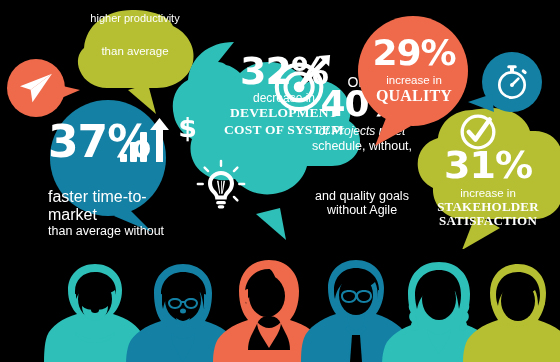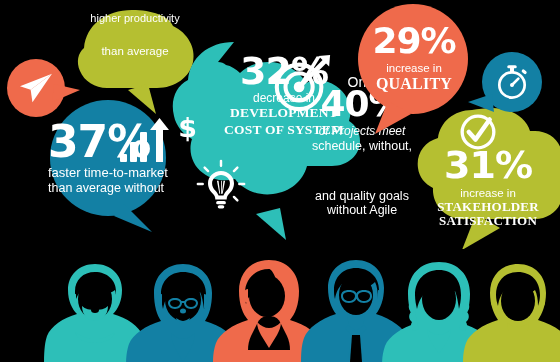--- a/index.html
+++ b/index.html
@@ -159,38 +159,38 @@
     <path fill="#2dbfb8" d="M29 36 L40 25 L45 30 L34 41z" opacity="0"></path>
   </svg>
 
   <div style="position:absolute;left:32px;top:100px;width:162px;height:135px;">
     <svg viewBox="0 0 162 135" width="162" height="135" style="position:absolute;left:0;top:0;">
       <circle cx="76" cy="58" r="58" fill="#1380a4"></circle>
       <path fill="#1380a4" d="M92 104l28 28 -38-16z"></path>
     </svg>
     <div class="bubble" style="left:0;top:0;width:162px;text-align:left;">
       <div class="pct" style="font-size:44px;padding-left:16px;padding-top:22px;">37%</div>
-      <div class="sub" style="font-size:13px;padding-left:16px;padding-top:4px;">faster time-to-market</div>
+      <div class="sub" style="font-size:16px;padding-left:16px;padding-top:4px;margin-top:22px;">faster time-to-market</div>
       <div class="sub" style="font-size:12.5px;padding-left:16px;">than average without</div>
     </div>
 
     <svg viewBox="0 0 76 54" width="76" height="54" style="position:absolute;left:88px;top:16px;">
       <g fill="#fff">
         <rect x="0" y="38" width="7" height="8" rx="1"></rect>
         <rect x="10" y="26" width="7" height="20" rx="1"></rect>
         <rect x="20" y="16" width="7" height="30" rx="1"></rect>
         <path d="M36 46V14h-6l9.5-12 9.5 12h-6v32z"></path>
       </g>
     </svg>
     <svg viewBox="0 0 24 40" width="19" height="32" style="position:absolute;left:146px;top:12px;">
       <text x="12" y="32" font-family="DejaVu Sans, sans-serif" font-size="34" font-weight="bold" fill="#fff" text-anchor="middle">$</text>
     </svg>
   </div>
 
-  <div style="position:absolute;left:352px;top:4px;width:126px;height:132px;">
+  <div style="position:absolute;left:352px;top:16px;width:126px;height:132px;">
     <svg viewBox="0 0 126 132" width="126" height="132" style="position:absolute;left:0;top:0;">
       <circle cx="61" cy="55" r="55" fill="#ef6a4b"></circle>
       <path fill="#ef6a4b" d="M36 97l-13 33 36-20z"></path>
     </svg>
     <div class="bubble" style="left:0;top:0;width:124px;">
       <div class="pct" style="font-size:36px;padding-top:20px;">29%</div>
       <div class="sub" style="font-size:11.5px;padding-top:5px;">increase in</div>
       <div class="subcaps" style="font-size:16px;">QUALITY</div>
     </div>
   </div>

